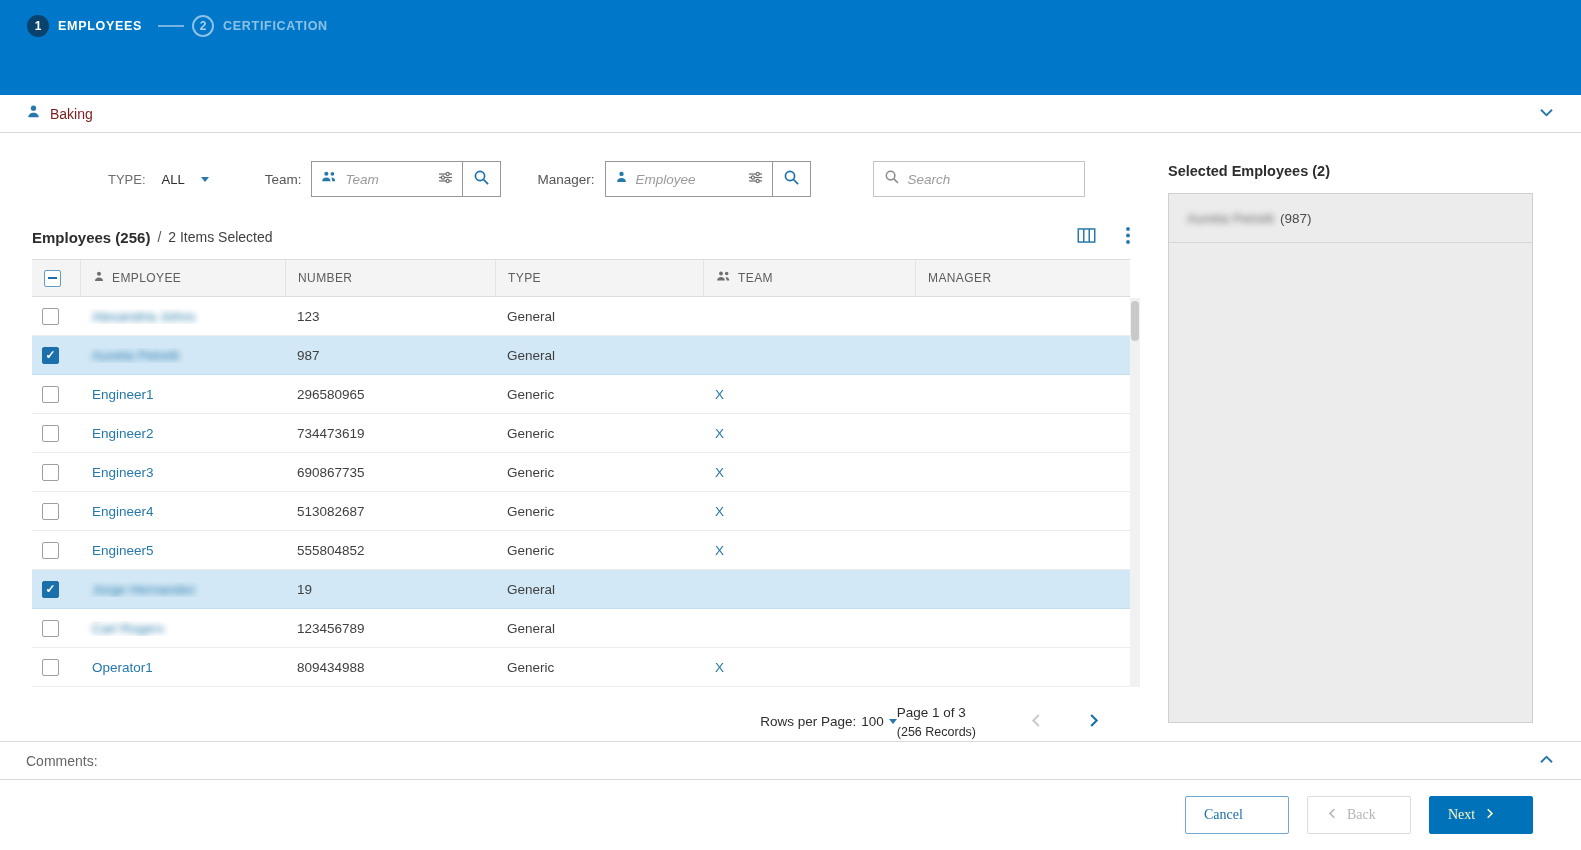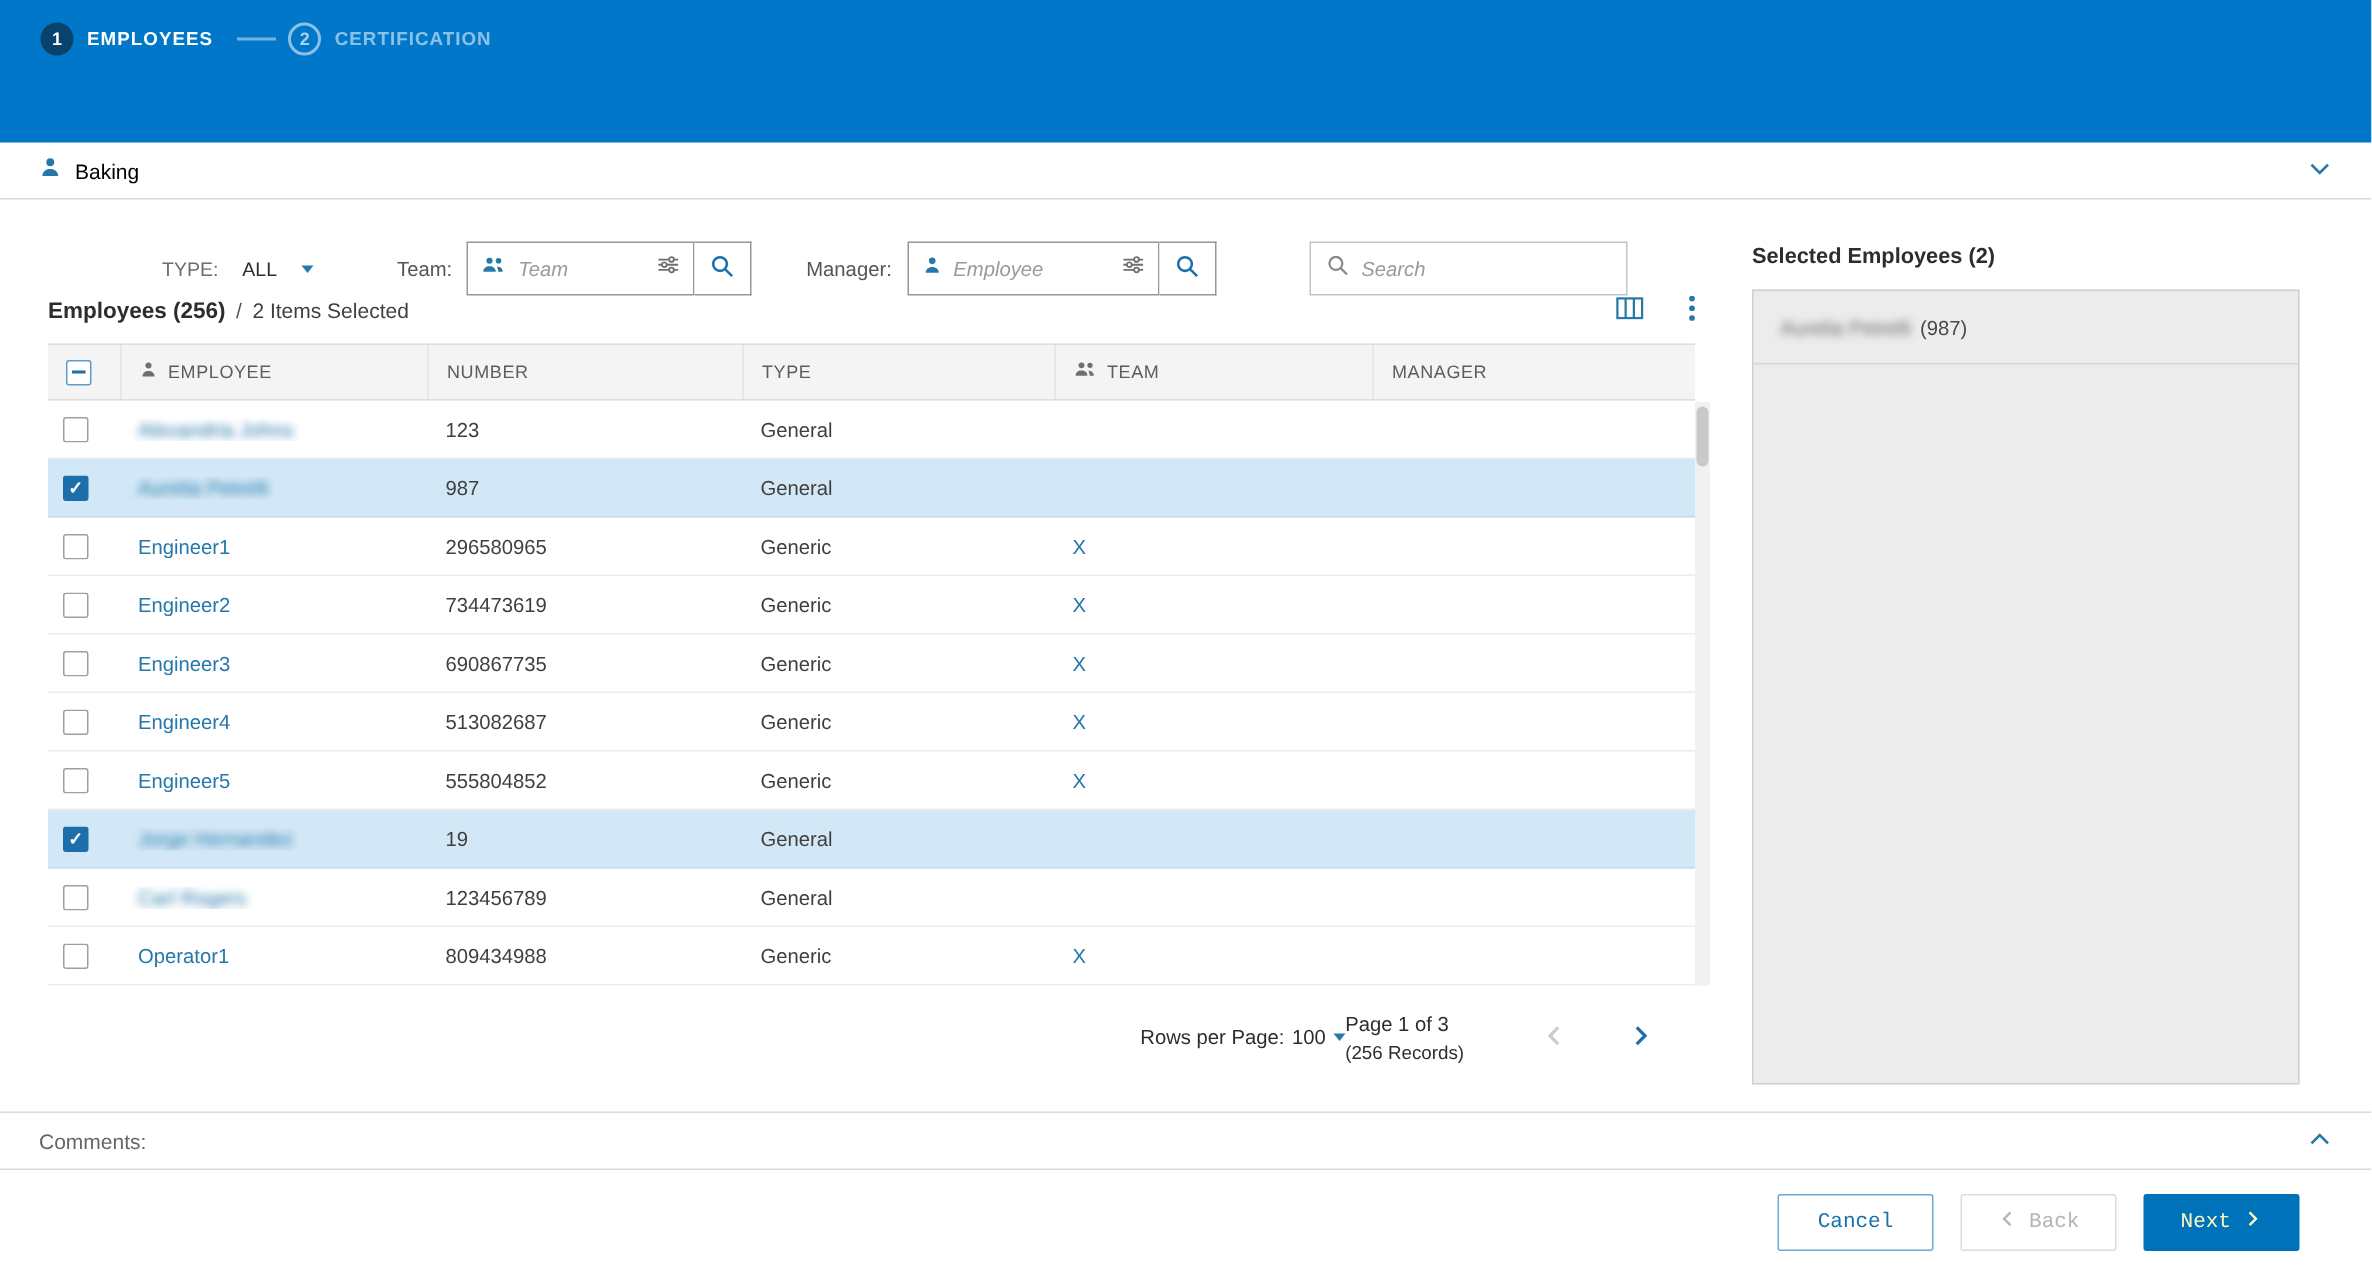--- a/index.html
+++ b/index.html
@@ -13,21 +13,21 @@
   .step { display:flex; align-items:center; gap:9px; }
   .circle { width:22px; height:22px; border-radius:50%; display:flex; align-items:center; justify-content:center; font-size:12px; font-weight:bold; }
   .step.active .circle { background:#0a426e; color:#fff; }
   .step.active .slabel { color:#fff; font-weight:bold; font-size:12.5px; letter-spacing:.7px; }
   .connector { width:26px; height:2px; background:rgba(255,255,255,.45); margin:0 8px 0 16px; }
   .step.inactive .circle { border:2px solid rgba(255,255,255,.55); color:rgba(255,255,255,.65); background:transparent; }
   .step.inactive .slabel { color:rgba(255,255,255,.55); font-weight:bold; font-size:12.5px; letter-spacing:.7px; }
 
   
   .context-bar { height:38px; border-bottom:1px solid #d8d8d8; display:flex; align-items:center; padding:0 26px; gap:9px; }
-  .context-bar .clabel { color:#000000; font-size:14px; }
+  .context-bar .clabel { color:#7f1d1d; font-size:14px; }
   .context-bar .spacer { flex:1; }
 
   
   .content { display:flex; height:608px; }
   .main { width:1136px; padding-left:32px; flex:none; }
 
   
   .filters { display:flex; align-items:center; margin-top:28px; padding-left:76px; }
   .flabel { color:#6d6d6d; font-size:13px; }
   .type-group { display:flex; align-items:center; gap:16px; }
@@ -36,21 +36,21 @@
   .lookup { display:flex; align-items:center; }
   .field { border:1px solid #979797; background:#fff; display:flex; align-items:center; height:36px; padding:0 9px; gap:8px; }
   .field input { border:none; outline:none; flex:1; min-width:0; font-size:13.5px; font-family:"Liberation Sans",sans-serif; color:#333; }
   .field input::placeholder { font-style:italic; color:#9a9a9a; }
   .go-btn { width:38px; height:36px; border:1px solid #979797; border-left:none; background:#fff; display:flex; align-items:center; justify-content:center; color:#1b6faa; cursor:pointer; }
   .searchbox { border:1px solid #c3c3c3; background:#fff; width:212px; height:36px; display:flex; align-items:center; gap:8px; padding:0 10px; color:#8a8a8a; }
   .searchbox input { border:none; outline:none; flex:1; min-width:0; font-size:13.5px; font-family:"Liberation Sans",sans-serif; }
   .searchbox input::placeholder { font-style:italic; color:#9a9a9a; }
 
   
-  .list-head { display:flex; align-items:center; width:1098px; }
+  .list-head { display:flex; align-items:center; margin-top:30px; width:1098px; }
   .list-title { font-size:15px; font-weight:bold; color:#2d2d2d; }
   .list-sep { margin:0 7px; color:#555; font-size:14px; }
   .list-selected { color:#3f3f3f; font-size:14px; }
   .list-icons { margin-left:auto; display:flex; align-items:center; gap:30px; }
   .iconbtn { background:none; border:none; cursor:pointer; color:#2578a9; display:flex; align-items:center; }
 
   
   .table { margin-top:12px; width:1098px; position:relative; }
   .thead { display:flex; align-items:center; background:#f4f4f4; border-top:1px solid #dcdcdc; border-bottom:1px solid #dcdcdc; height:38px; color:#5c5c5c; font-size:12px; letter-spacing:.4px; }
   .thead .cell { display:flex; align-items:center; gap:7px; height:100%; border-left:1px solid #e3e3e3; padding-left:12px; }
@@ -89,21 +89,21 @@
   .sel-panel { background:#ececec; border:1px solid #cfcfcf; height:530px; overflow:hidden; }
   .sel-item { height:49px; display:flex; align-items:center; gap:6px; padding:0 18px; border-bottom:1px solid #d6d6d6; font-size:13.5px; color:#4a4a4a; cursor:pointer; }
   .sel-item .blurred { color:#6a6a6a; }
 
   
   .comments-bar { height:39px; border-top:1px solid #d9d9d9; border-bottom:1px solid #d9d9d9; display:flex; align-items:center; padding:0 26px; color:#666; font-size:14px; }
   .comments-bar .spacer { flex:1; }
 
   
   .footer { height:70px; display:flex; align-items:center; justify-content:flex-end; gap:18px; padding:0 48px; background:#fff; }
-  .btn { height:38px; min-width:104px; border-radius:2px; font-size:14px; font-family:Liberation Mono, monospace; display:inline-flex; align-items:center; justify-content:center; gap:8px; cursor:pointer; padding:0 18px; }
+  .btn { height:38px; min-width:104px; border-radius:2px; font-size:14px; font-family:Liberation Serif, serif; display:inline-flex; align-items:center; justify-content:flex-start; gap:8px; cursor:pointer; padding:0 18px; }
   .btn-cancel { background:#fff; border:1px solid #6fa8d2; color:#1b6faa; }
   .btn-back { background:#fff; border:1px solid #dcdcdc; color:#b5b5b5; }
   .btn-next { background:#0072b9; border:1px solid #0072b9; color:#fef9c3; }
 </style>
 </head>
 <body>
 
 <div class="app">
 
   <header class="topbar">

